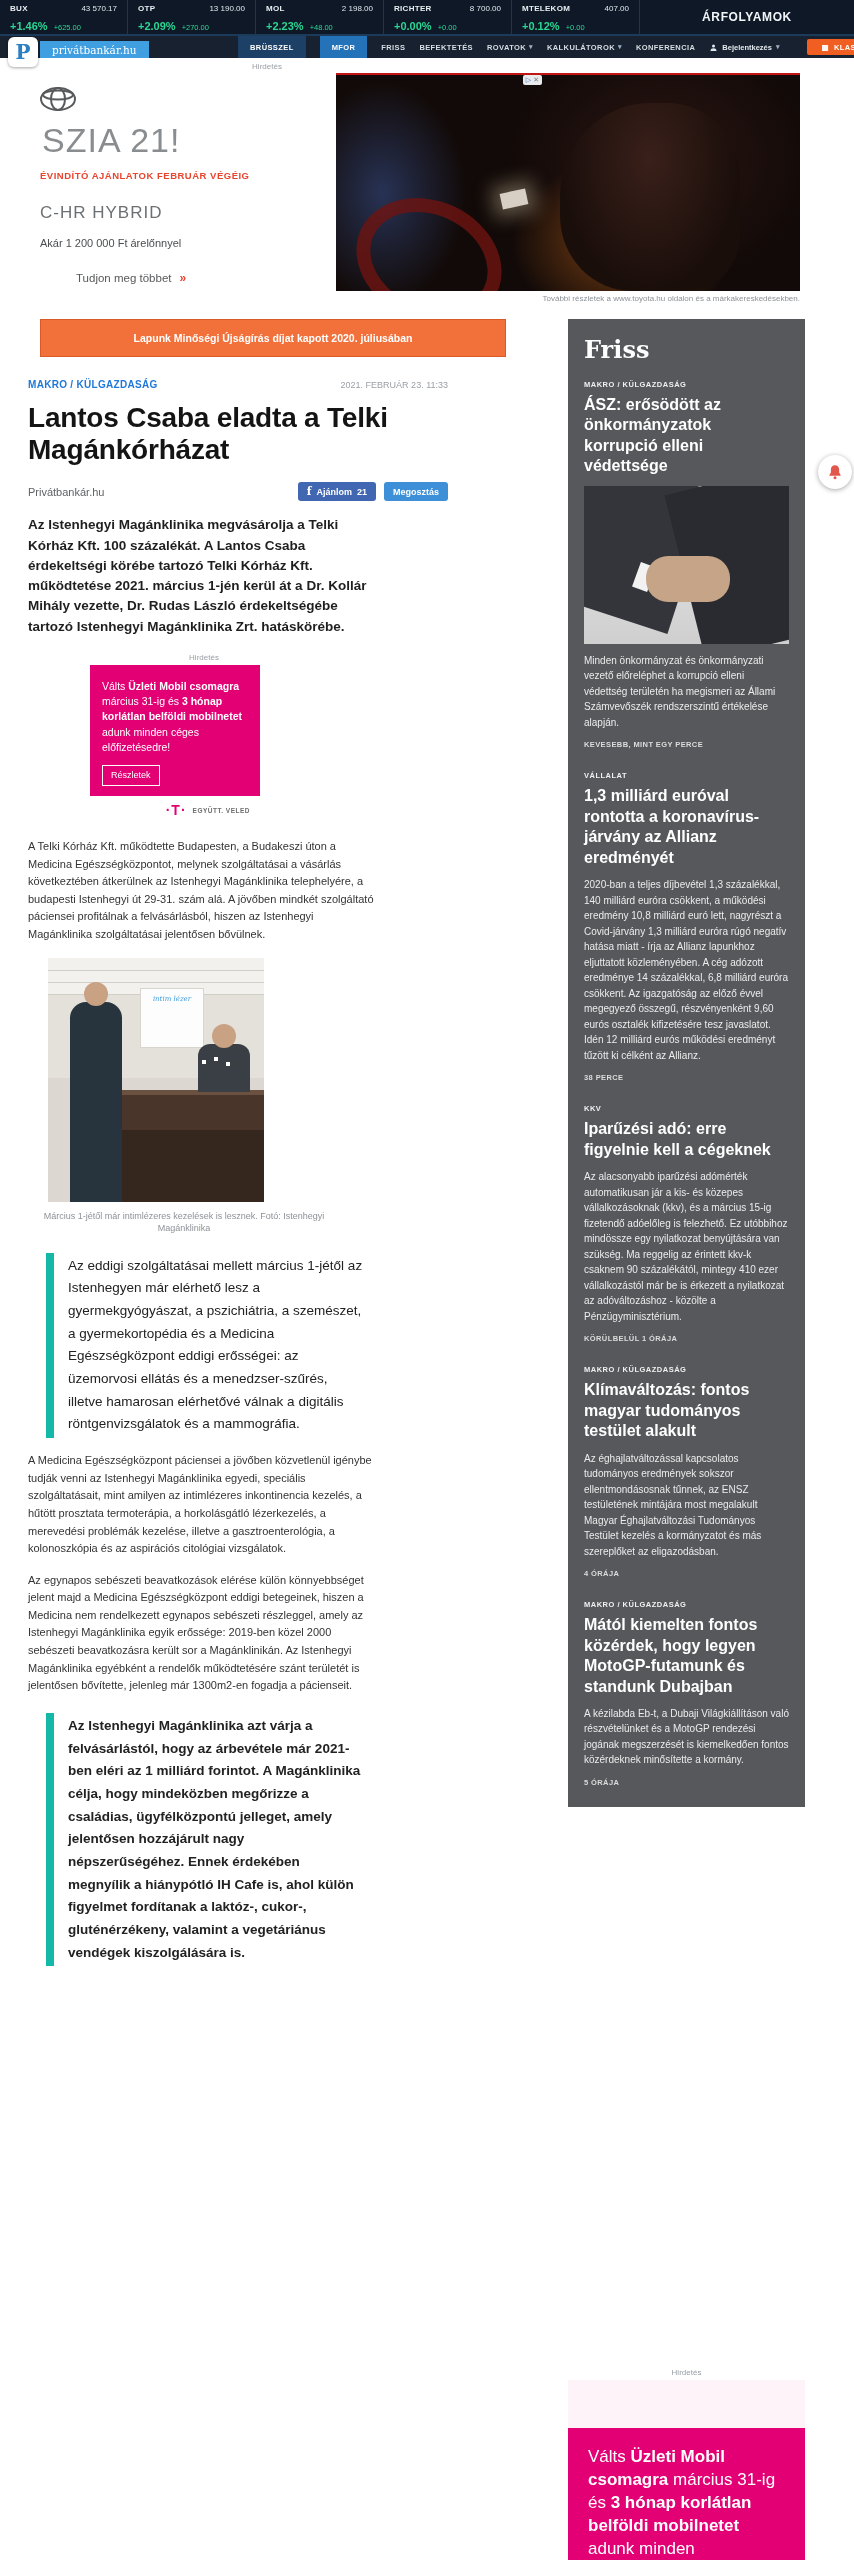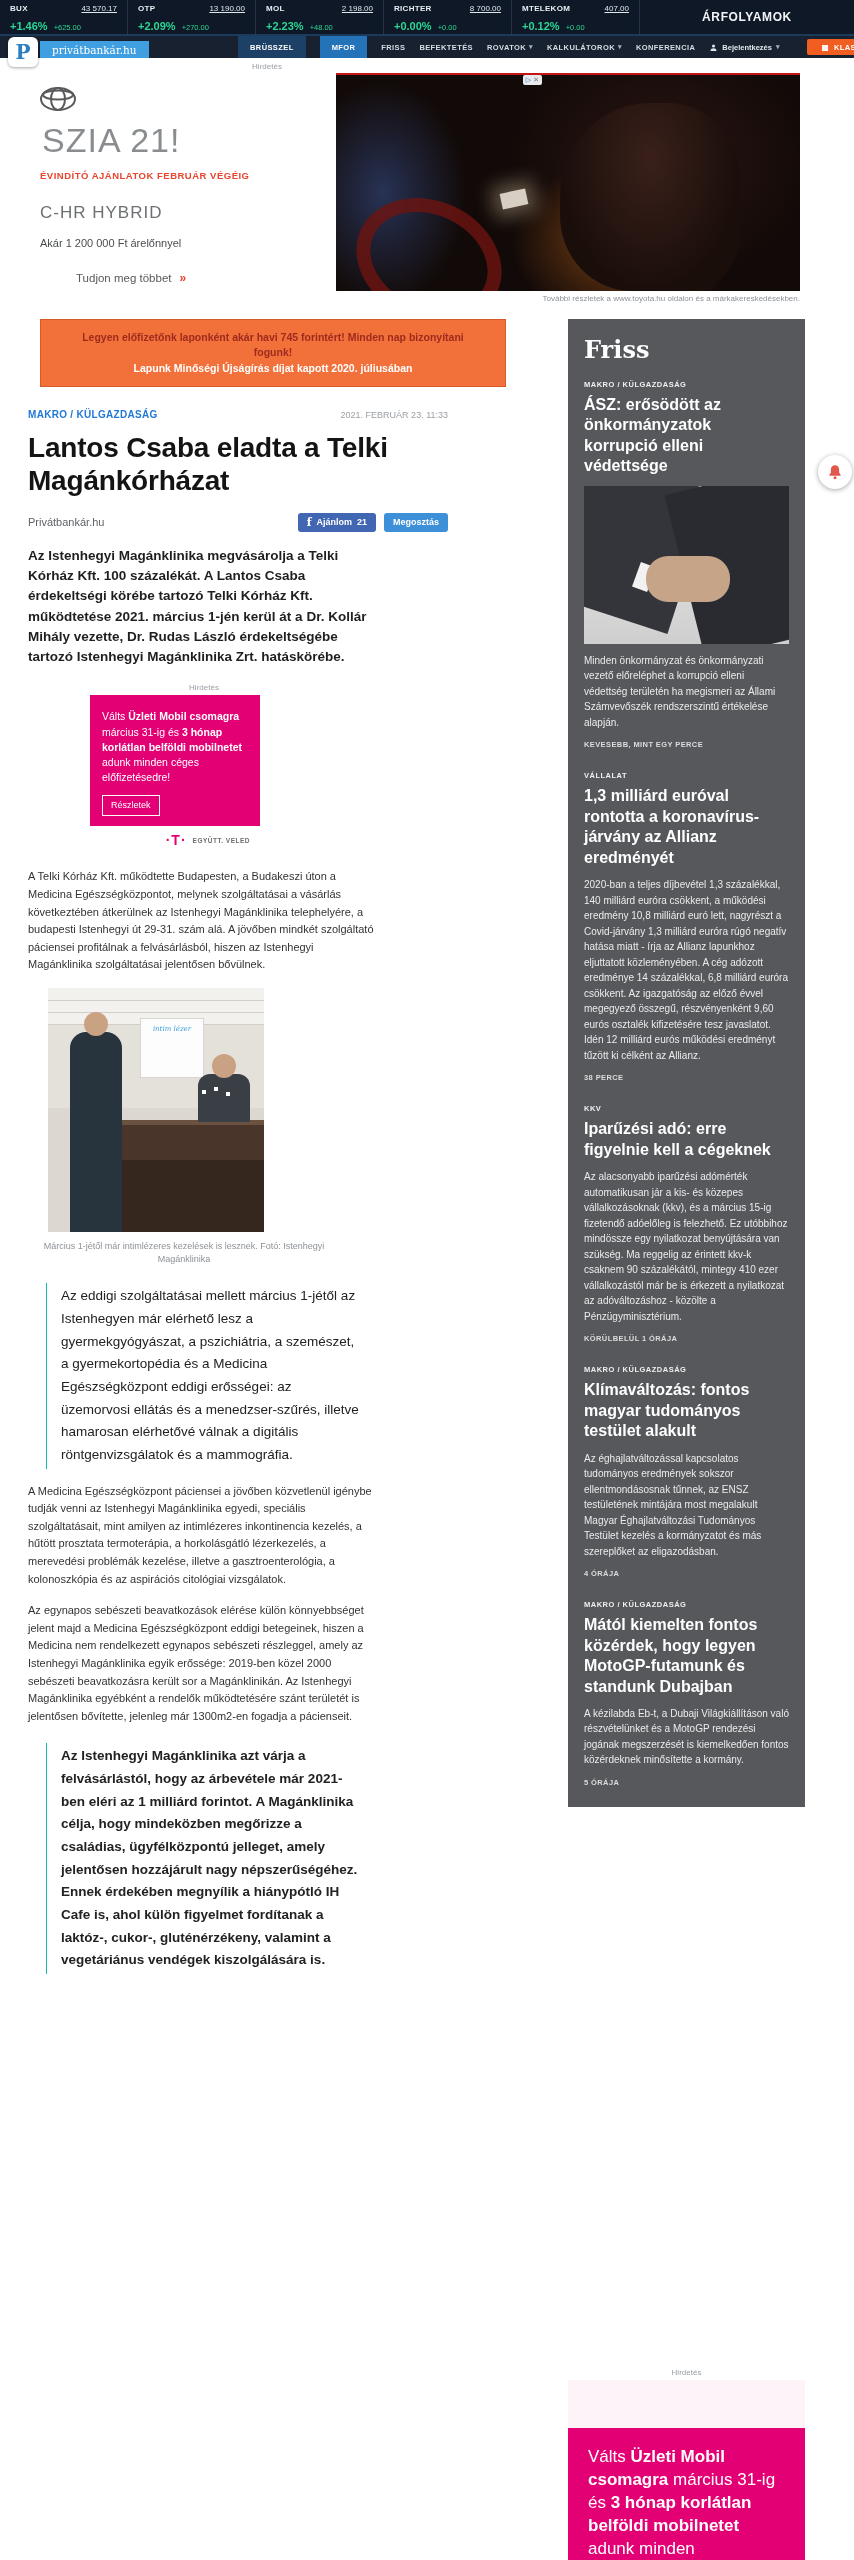--- a/index.html
+++ b/index.html
@@ -4,21 +4,21 @@
 <style>
   * { margin:0; padding:0; box-sizing:border-box; }
   body { background:#fff; font-family:"Liberation Sans", sans-serif; }
   .page { position:relative; width:854px; height:2560px; overflow:hidden; background:#fff; margin:0 auto; }
 
   
   .ticker { display:flex; height:36px; background:#0e1826; border-bottom:2px solid #1c3a5a; }
   .ticker-cell { width:128px; padding:4px 10px 2px 10px; border-right:1px solid #233548; display:flex; flex-direction:column; justify-content:space-between; }
   .ticker-row1 { display:flex; justify-content:space-between; align-items:flex-start; }
   .ticker-sym { color:#e8edf2; font-size:8px; font-weight:bold; letter-spacing:.3px; }
-  .ticker-val { color:#dfe6ec; font-size:8px;text-decoration:underline; }
+  .ticker-val { color:#dfe6ec; font-size:8px; }
   .ticker-row2 { display:flex; align-items:baseline; gap:6px; }
   .ticker-pct { color:#2bd693; font-size:11px; font-weight:bold; }
   .ticker-abs { color:#2bd693; font-size:7.5px; }
   .ticker-link { flex:1; display:flex; align-items:center; justify-content:center; color:#f2f5f8; font-size:12px; font-weight:bold; letter-spacing:.6px; cursor:pointer; }
 
   
   .nav { display:flex; align-items:center; height:22px; background:#17212f; padding-left:238px; gap:14px; position:relative; }
   .nav-btn { height:22px; display:flex; align-items:center; padding:0 12px; font-size:7.5px; font-weight:bold; color:#fff; letter-spacing:.4px; cursor:pointer; }
   .nav-btn.brussels { background:#1d4066; }
   .nav-btn.mfor { background:#2472b8; }
@@ -100,21 +100,21 @@
   .ceil-line { position:absolute; left:0; right:0; height:1px; background:#d2cec8; }
   .clinic-poster { position:absolute; left:92px; top:30px; width:64px; height:60px; background:#fdfdfd; border:1px solid #d8d5cf; display:flex; align-items:flex-start; justify-content:center; padding-top:6px; }
   .poster-text { color:#3f9fe0; font-size:7px; font-family:"DejaVu Serif", serif; font-style:italic; }
   .clinic-desk { position:absolute; left:58px; right:0; bottom:0; height:112px; background:linear-gradient(#6b5140 0 5px, #4a352a 5px 40px, #36271e 40px); border-top-left-radius:14px; }
   .clinic-person-standing { position:absolute; left:22px; top:44px; width:52px; height:200px; background:#27333d; border-radius:16px 16px 0 0; }
   .person-head { position:absolute; left:14px; top:-20px; width:24px; height:24px; background:#c9a183; border-radius:50%; }
   .clinic-person-seated { position:absolute; left:150px; top:86px; width:52px; height:48px; background:#3a3f45; border-radius:12px 12px 0 0; }
   .clinic-flowers { position:absolute; right:26px; top:96px; width:40px; height:18px; background:radial-gradient(circle 4px at 6px 8px, #fff 60%, transparent 61%), radial-gradient(circle 4px at 18px 5px, #fff 60%, transparent 61%), radial-gradient(circle 4px at 30px 10px, #fff 60%, transparent 61%); }
   .caption { width:312px; text-align:center; color:#8d9297; font-size:9px; line-height:1.4; margin-top:8px; }
 
-  blockquote { margin:18px 0 0 18px; border-left:1px solid #14b8a6; padding:2px 0 2px 14px; width:318px; }
+  blockquote { margin:18px 0 0 18px; border-left:8px solid #14b8a6; padding:2px 0 2px 14px; width:318px; }
   .quote-text { font-size:13.5px; color:#222; line-height:1.68; }
   .quote-text.bold { font-weight:bold; }
 
   
   .friss-panel { margin-top:8px; background:#56585c; padding:16px 16px 20px 16px; color:#fff; }
   .friss-title { font-family:"DejaVu Serif", serif; font-weight:bold; font-size:24px; margin-bottom:16px; }
   .news-cat { font-size:7.5px; font-weight:bold; letter-spacing:.5px; color:#f0f0f0; margin-bottom:6px; cursor:pointer; }
   .news-title { font-size:16px; font-weight:bold; line-height:1.28; margin-bottom:9px; cursor:pointer; }
   .news-img { width:205px; height:158px; margin-bottom:9px; position:relative; overflow:hidden; background:linear-gradient(#ececec, #cfcfcf); }
   .arm-left { position:absolute; left:-30px; top:-20px; width:140px; height:150px; background:#34353a; transform:rotate(18deg); }
@@ -264,21 +264,20 @@
         <span class="x">✕</span>
       </div>
     </div>
     <div class="toyota-disclaimer">További részletek a www.toyota.hu oldalon és a márkakereskedésekben.</div>
 
     <div class="columns">
 
       <div class="left-col">
 
         <div class="promo-banner">
-          <div class="promo-line1">Legyen előfizetőnk laponként akár havi 745 forintért! Minden nap bizonyítani fogunk!</div>
           <div class="promo-line2">Lapunk Minőségi Újságírás díjat kapott 2020. júliusában</div>
         </div>
 
         <div class="meta-row">
           <span class="category">MAKRO / KÜLGAZDASÁG</span>
           <span class="date">2021. FEBRUÁR 23. 11:33</span>
         </div>
 
         <h1 class="title">Lantos Csaba eladta a Telki Magánkórházat</h1>
 

